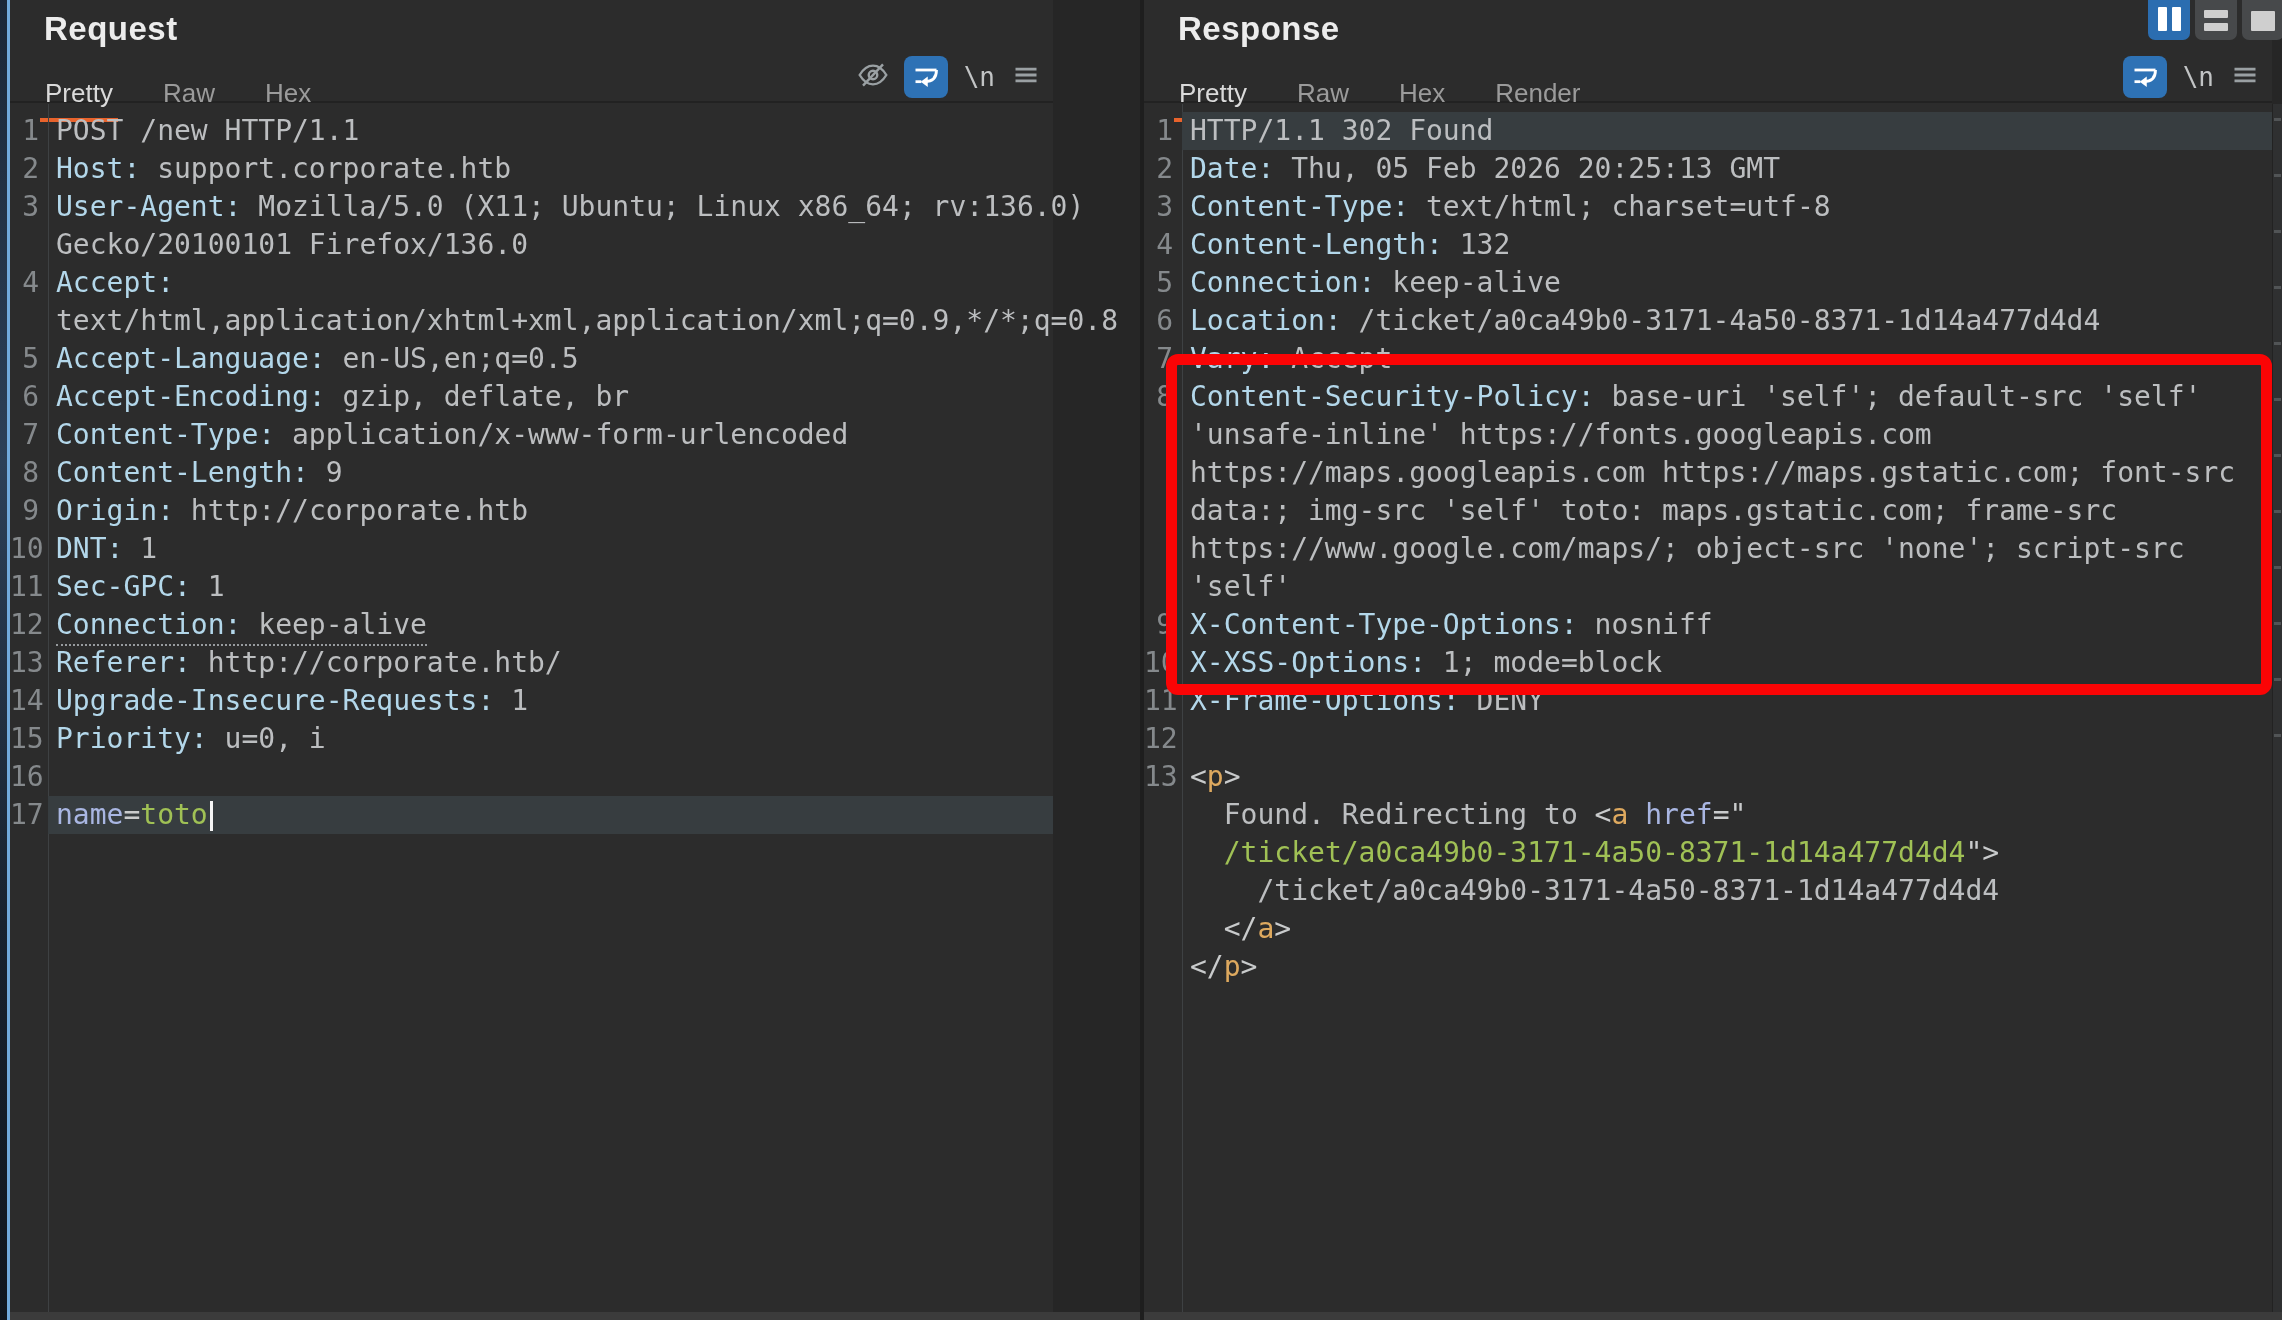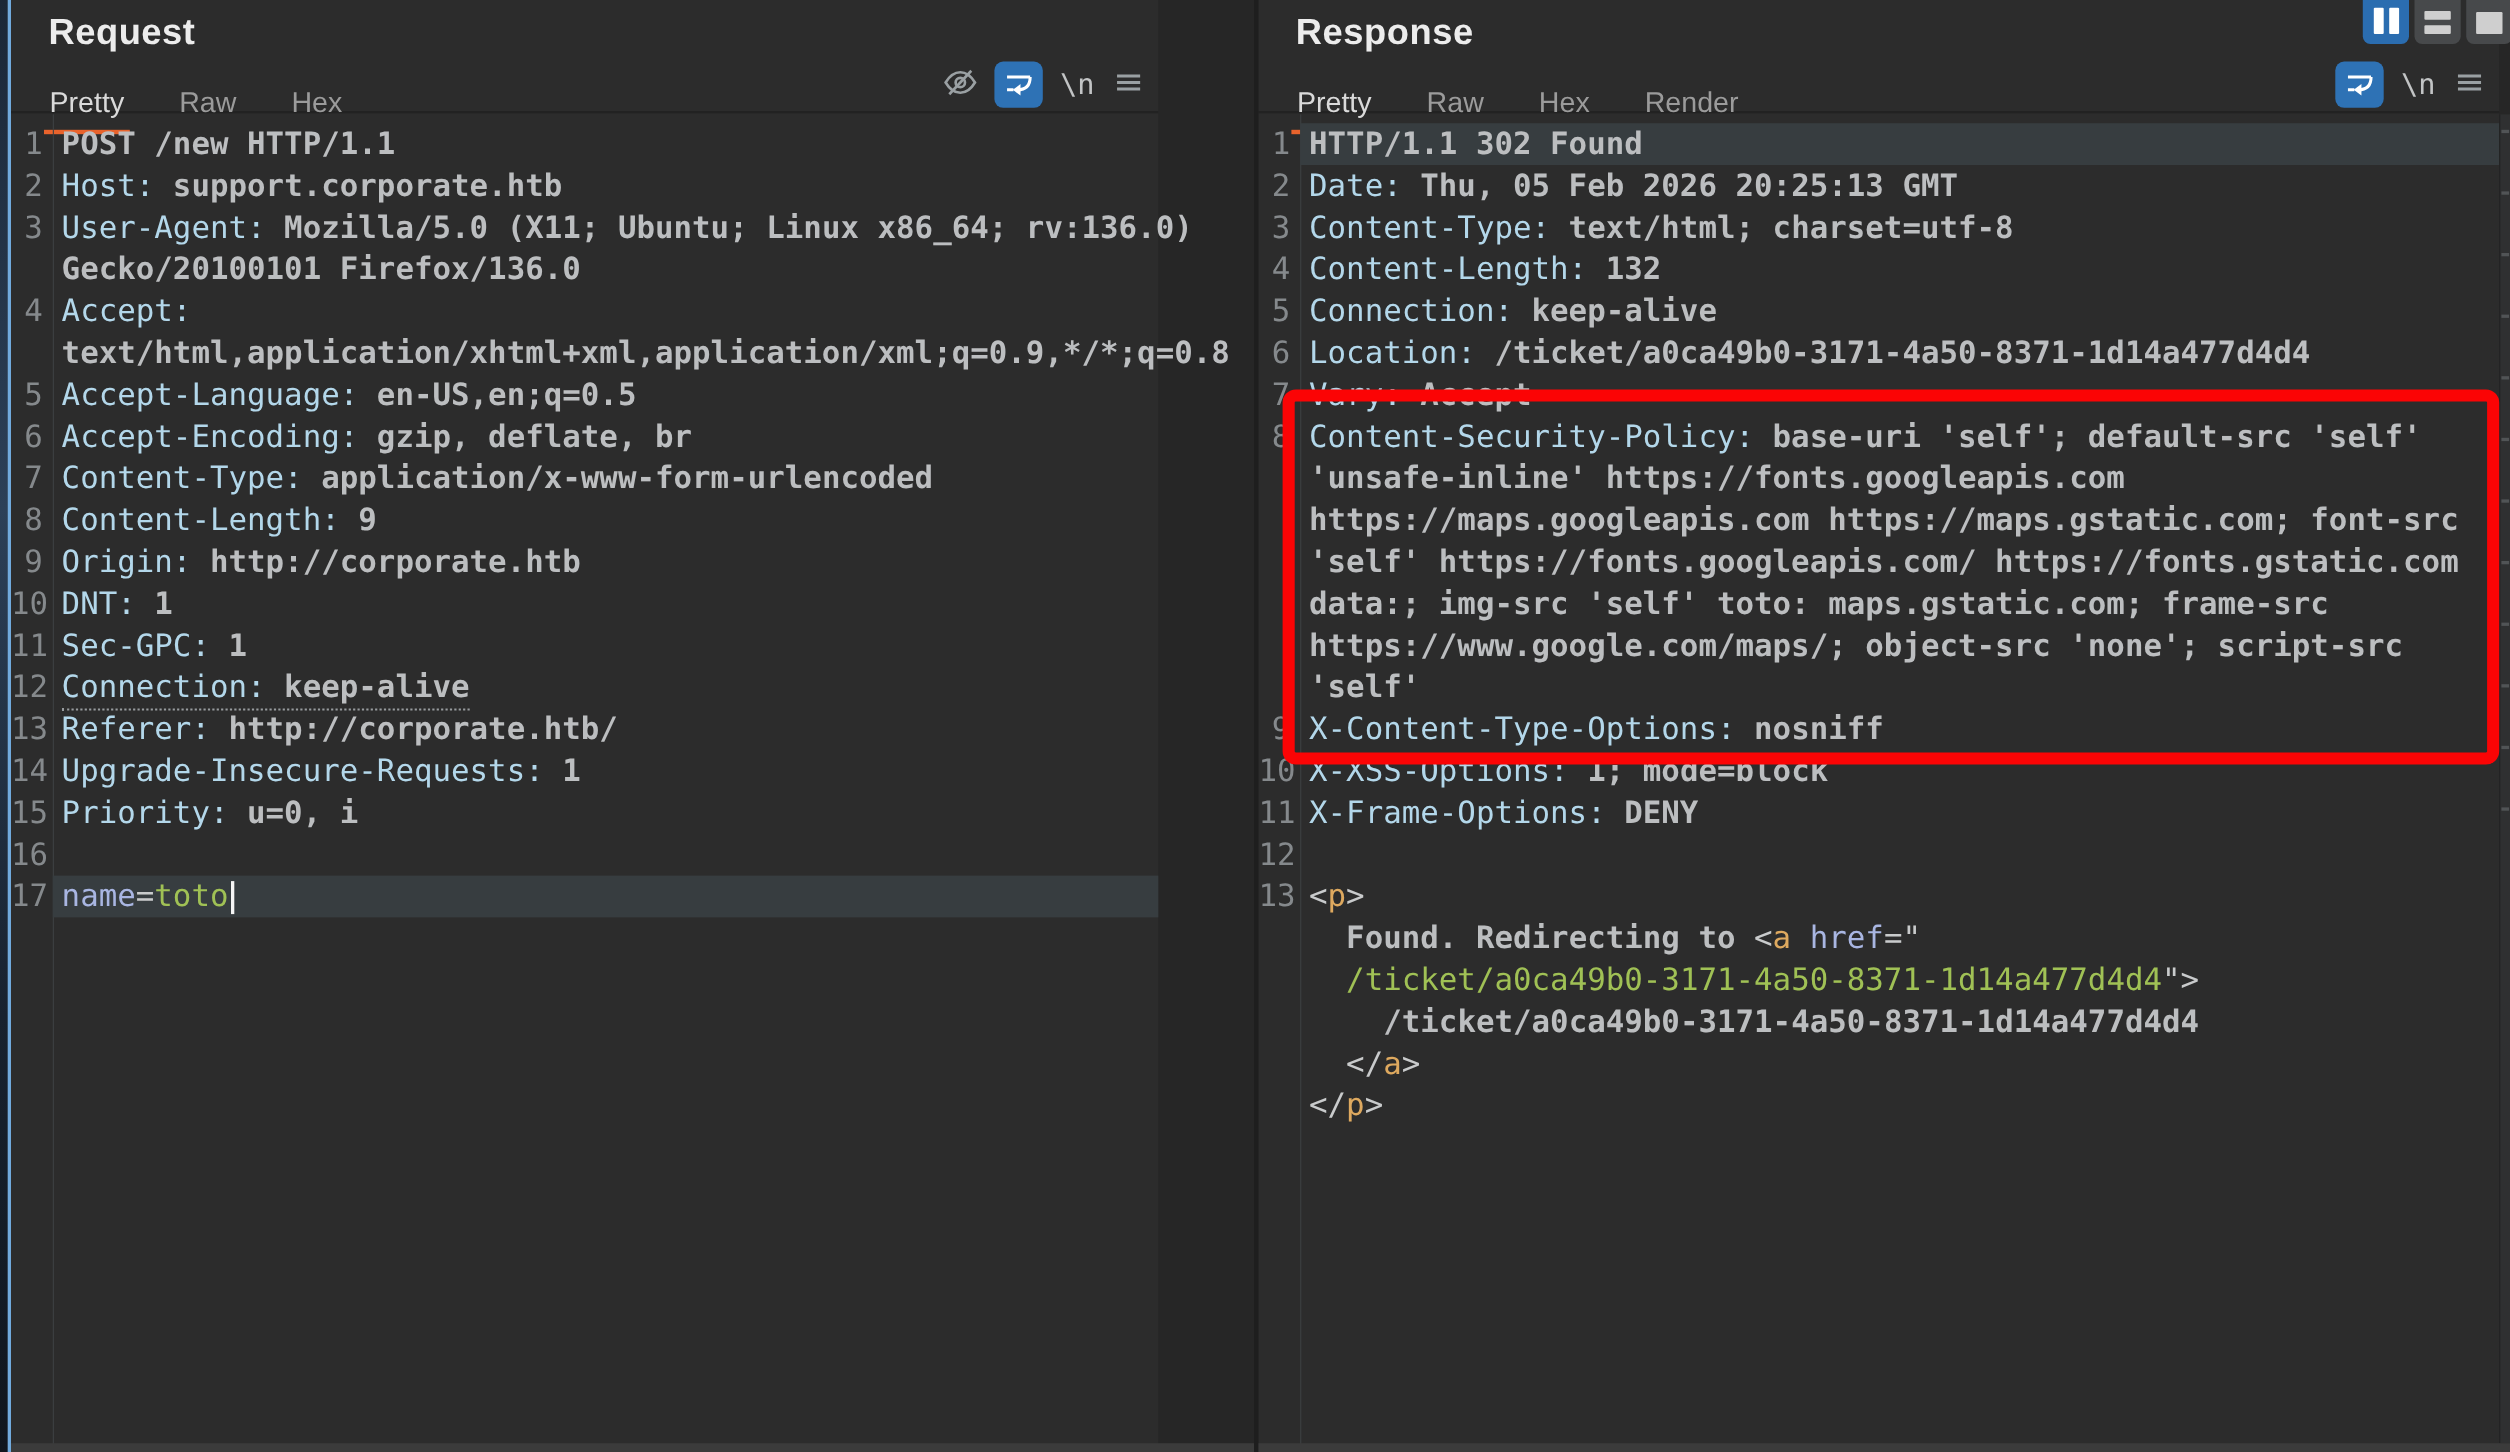--- a/index.html
+++ b/index.html
@@ -28,21 +28,21 @@
 
   .editor{position:absolute;left:0;right:0;top:104px;bottom:0;padding-top:8px;
     font-family:"DejaVu Sans Mono",monospace;font-size:28px;}
   .editor::before{content:"";position:absolute;left:38px;top:0;bottom:0;width:1px;background:#3e4143;}
   .row{display:flex;height:38px;line-height:38px;white-space:pre;}
   .ln{flex:0 0 38px;width:38px;text-align:right;padding-right:9px;color:var(--line_number_grey,#85898c);}
   .code{flex:1;padding-left:8px;position:relative;}
   .hl .code{background:var(--line_highlight,#373d40);}
   .u .inner{display:inline-block;border-bottom:2px dotted #979b9e;}
   .cursor{display:inline-block;width:3px;height:30px;background:#f5f5f5;vertical-align:middle;margin-left:2px;}
-  .s-p{color:var(--value_grey,#bcbec0);font-weight:bold;}
+  .s-p{color:var(--value_grey,#bcbec0);}
   .s-h{color:var(--header_name_blue,#b3d7ea);}
   .s-prm{color:var(--param_lavender,#a9b6e2);}
   .s-a{color:var(--param_lavender,#a9b6e2);}
   .s-g{color:var(--string_green,#a0c155);}
   .s-t{color:var(--tag_amber,#dea95f);}
   .s-x{color:#c9cbcc;}
 
   .annotation{position:absolute;left:1166px;top:354px;width:1106px;height:341px;
     border:11px solid var(--annotation_red,#fb0405);border-radius:12px;z-index:6;}
 
@@ -151,21 +151,20 @@
         <div class="row hl"><span class="ln">1</span><span class="code"><span class="inner"><span class="s-p">HTTP/1.1 302 Found</span></span></span></div>
         <div class="row"><span class="ln">2</span><span class="code"><span class="inner"><span class="s-h">Date:</span><span class="s-p"> Thu, 05 Feb 2026 20:25:13 GMT</span></span></span></div>
         <div class="row"><span class="ln">3</span><span class="code"><span class="inner"><span class="s-h">Content-Type:</span><span class="s-p"> text/html; charset=utf-8</span></span></span></div>
         <div class="row"><span class="ln">4</span><span class="code"><span class="inner"><span class="s-h">Content-Length:</span><span class="s-p"> 132</span></span></span></div>
         <div class="row"><span class="ln">5</span><span class="code"><span class="inner"><span class="s-h">Connection:</span><span class="s-p"> keep-alive</span></span></span></div>
         <div class="row"><span class="ln">6</span><span class="code"><span class="inner"><span class="s-h">Location:</span><span class="s-p"> /ticket/a0ca49b0-3171-4a50-8371-1d14a477d4d4</span></span></span></div>
         <div class="row"><span class="ln">7</span><span class="code"><span class="inner"><span class="s-h">Vary:</span><span class="s-p"> Accept</span></span></span></div>
         <div class="row"><span class="ln">8</span><span class="code"><span class="inner"><span class="s-h">Content-Security-Policy:</span><span class="s-p"> base-uri 'self'; default-src 'self'</span></span></span></div>
         <div class="row"><span class="ln"></span><span class="code"><span class="inner"><span class="s-p">'unsafe-inline' https://fonts.googleapis.com</span></span></span></div>
         <div class="row"><span class="ln"></span><span class="code"><span class="inner"><span class="s-p">https://maps.googleapis.com https://maps.gstatic.com; font-src</span></span></span></div>
-        <div class="row"><span class="ln"></span><span class="code"><span class="inner"><span class="s-p">'self' https://fonts.googleapis.com/ https://fonts.gstatic.com</span></span></span></div>
         <div class="row"><span class="ln"></span><span class="code"><span class="inner"><span class="s-p">data:; img-src 'self' toto: maps.gstatic.com; frame-src</span></span></span></div>
         <div class="row"><span class="ln"></span><span class="code"><span class="inner"><span class="s-p">https://www.google.com/maps/; object-src 'none'; script-src</span></span></span></div>
         <div class="row"><span class="ln"></span><span class="code"><span class="inner"><span class="s-p">'self'</span></span></span></div>
         <div class="row"><span class="ln">9</span><span class="code"><span class="inner"><span class="s-h">X-Content-Type-Options:</span><span class="s-p"> nosniff</span></span></span></div>
         <div class="row"><span class="ln">10</span><span class="code"><span class="inner"><span class="s-h">X-XSS-Options:</span><span class="s-p"> 1; mode=block</span></span></span></div>
         <div class="row"><span class="ln">11</span><span class="code"><span class="inner"><span class="s-h">X-Frame-Options:</span><span class="s-p"> DENY</span></span></span></div>
         <div class="row"><span class="ln">12</span><span class="code"><span class="inner"></span></span></div>
         <div class="row"><span class="ln">13</span><span class="code"><span class="inner"><span class="s-x">&lt;</span><span class="s-t">p</span><span class="s-x">&gt;</span></span></span></div>
         <div class="row"><span class="ln"></span><span class="code" style="padding-left: 41.74px;"><span class="inner"><span class="s-p">Found. Redirecting to </span><span class="s-x">&lt;</span><span class="s-t">a</span><span class="s-p"> </span><span class="s-a">href</span><span class="s-x">="</span></span></span></div>
         <div class="row"><span class="ln"></span><span class="code" style="padding-left: 41.74px;"><span class="inner"><span class="s-g">/ticket/a0ca49b0-3171-4a50-8371-1d14a477d4d4</span><span class="s-x">"&gt;</span></span></span></div>

